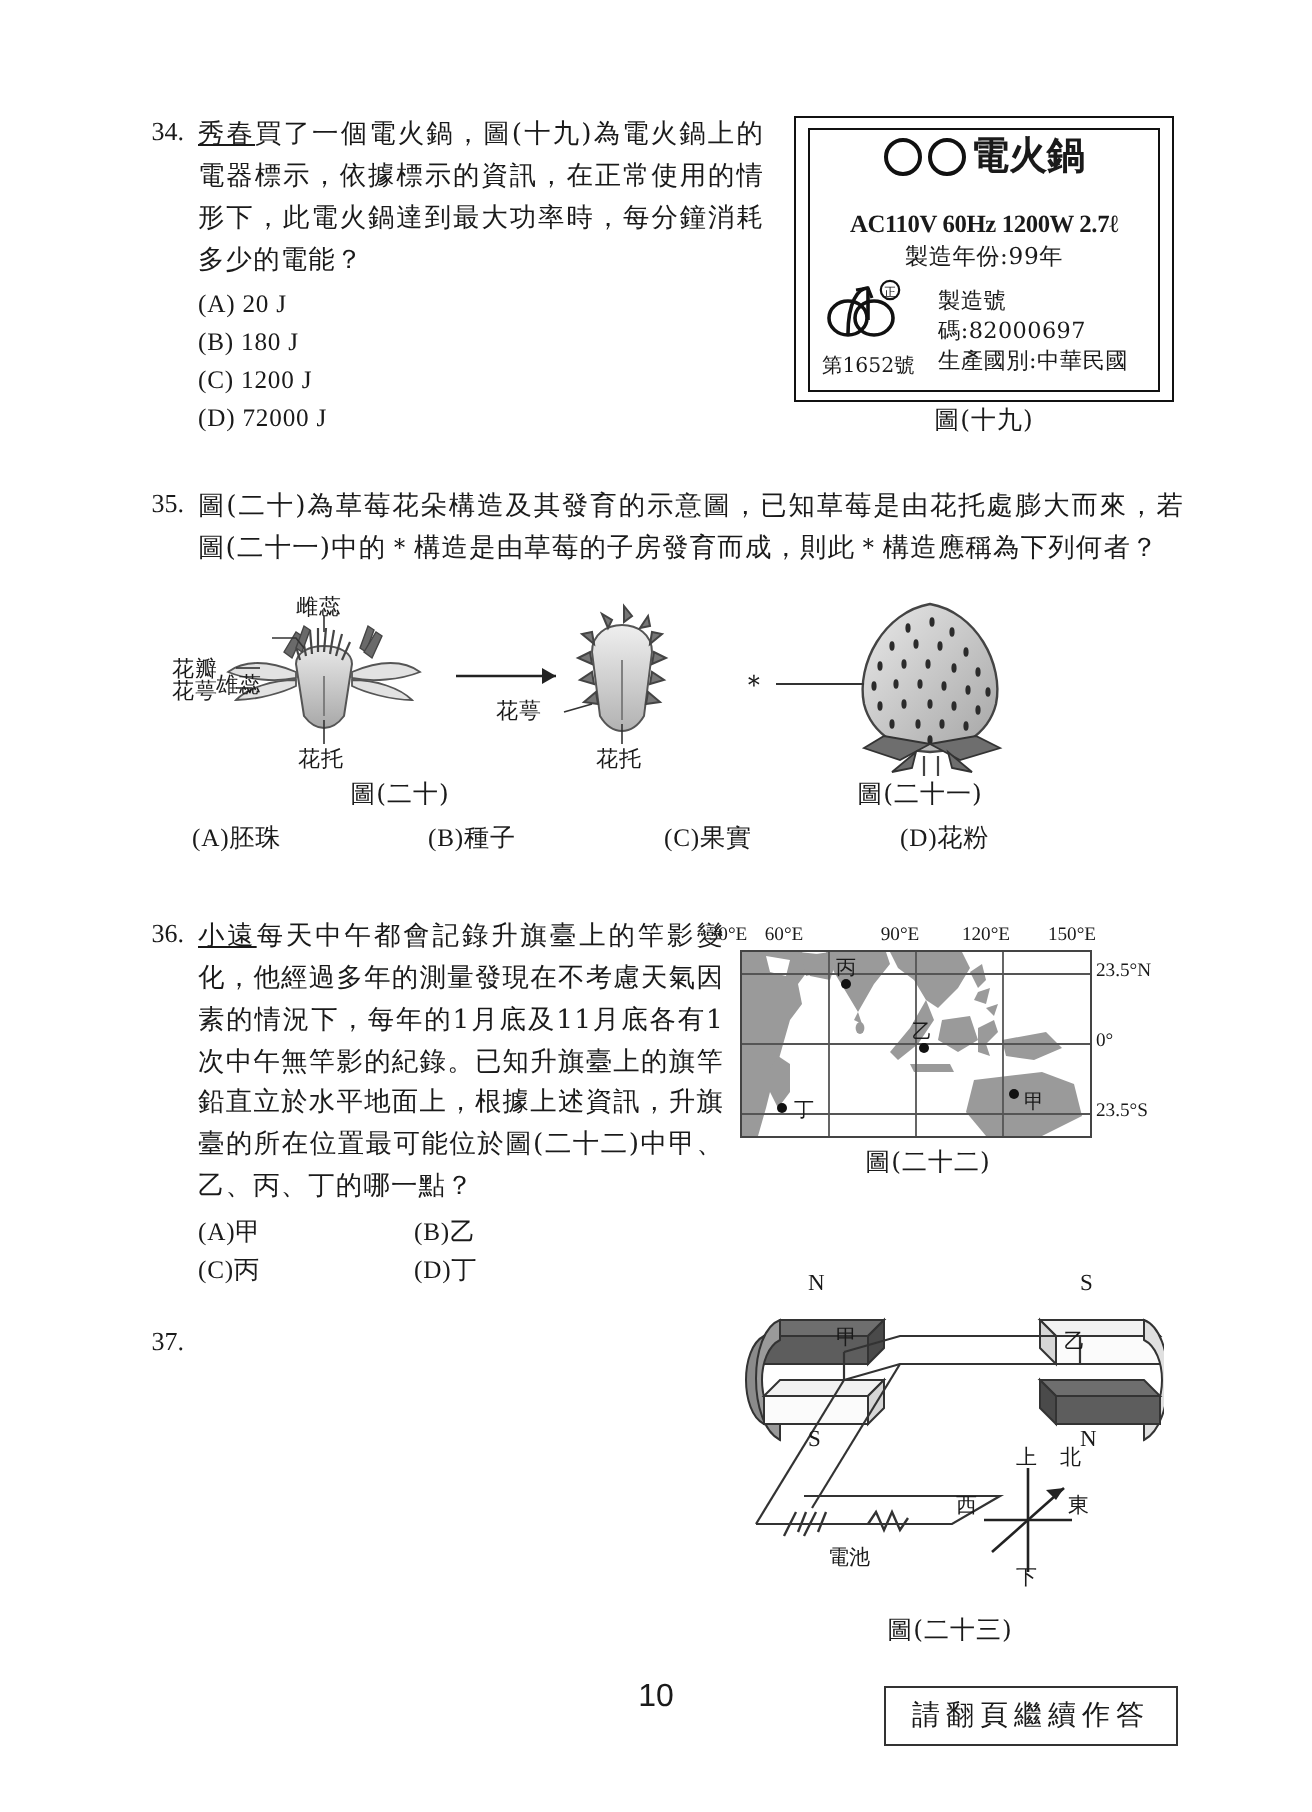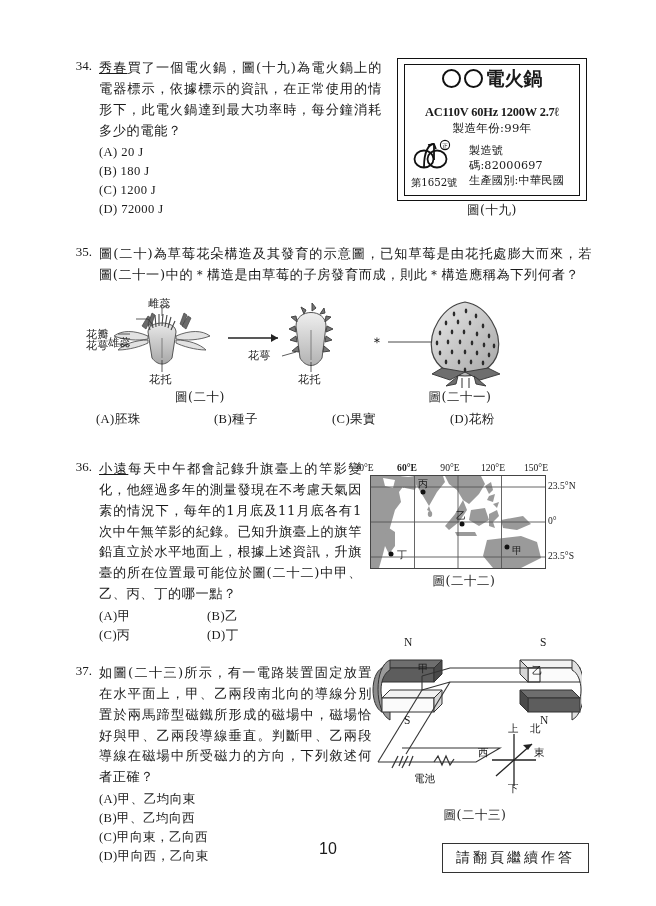--- a/index.html
+++ b/index.html
@@ -281,21 +281,21 @@
           <span class="opt">(C)丙</span>
           <span class="opt">(D)丁</span>
         </div>
       </div>
     </div>
   </div>
 
   <div id="fig22">
     <div class="lon-lbls">
       <span style="left:2px;">30°E</span>
-      <span style="left:45px;font-weight:bold;">60°E</span>
+      <span style="left:30px;">60°E</span>
       <span style="left:88px;">90°E</span>
       <span style="left:131px;">120°E</span>
       <span style="left:174px;">150°E</span>
     </div>
     <div style="position:relative;">
       <div class="map-area">
         <svg width="174" height="92" viewBox="0 0 174 92">
 
           <path d="M0 0 L30 0 L34 8 L28 16 L30 26 L24 34 L20 48 L16 62 L12 78 L8 92 L0 92 Z" fill="#9a9a9a"></path>
           <path d="M12 2 L24 4 L22 12 L14 10 Z" fill="#ffffff"></path>
@@ -348,29 +348,20 @@
       </div>
       <span class="lat-lbl" style="top:5px;">23.5°N</span>
       <span class="lat-lbl" style="top:40px;">0°</span>
       <span class="lat-lbl" style="top:75px;">23.5°S</span>
     </div>
     <div class="cap" style="margin-left:-24px;margin-top:4px;">圖(二十二)</div>
   </div>
 
   <div class="q" style="left:62px;top:663px;width:310px;">
     <div class="q-num">37.</div>
-    <div class="q-body">
-      <div class="stem">如圖(二十三)所示，有一電路裝置固定放置在水平面上，甲、乙兩段南北向的導線分別置於兩馬蹄型磁鐵所形成的磁場中，磁場恰好與甲、乙兩段導線垂直。判斷甲、乙兩段導線在磁場中所受磁力的方向，下列敘述何者正確？</div>
-      <div class="opts opts-col">
-        <span class="opt">(A)甲、乙均向東</span>
-        <span class="opt">(B)甲、乙均向西</span>
-        <span class="opt">(C)甲向東，乙向西</span>
-        <span class="opt">(D)甲向西，乙向東</span>
-      </div>
-    </div>
   </div>
 
   <div id="fig23">
     <div class="circ">
       <svg width="210" height="155" viewBox="0 0 210 155">
 
         <path d="M10 18 L62 18 L70 10 L18 10 Z" fill="#6e6e6e" stroke="#333" stroke-width="1"></path>
         <rect x="10" y="18" width="52" height="14" fill="#5d5d5d" stroke="#333" stroke-width="1"></rect>
         <path d="M62 18 L70 10 L70 24 L62 32 Z" fill="#4a4a4a" stroke="#333" stroke-width="1"></path>
 

